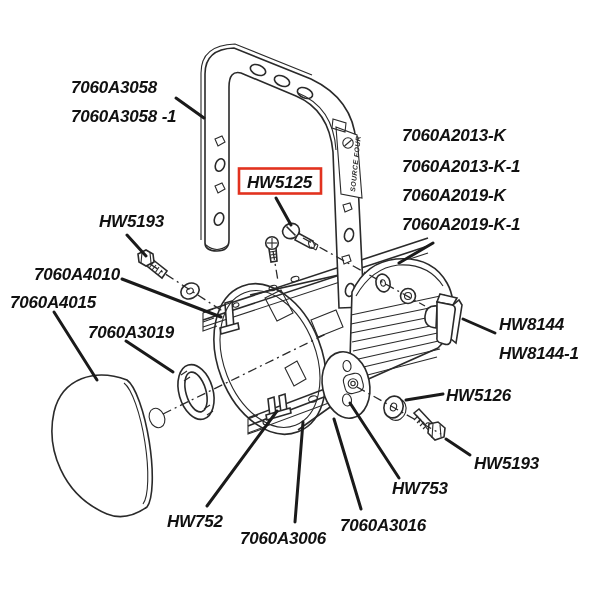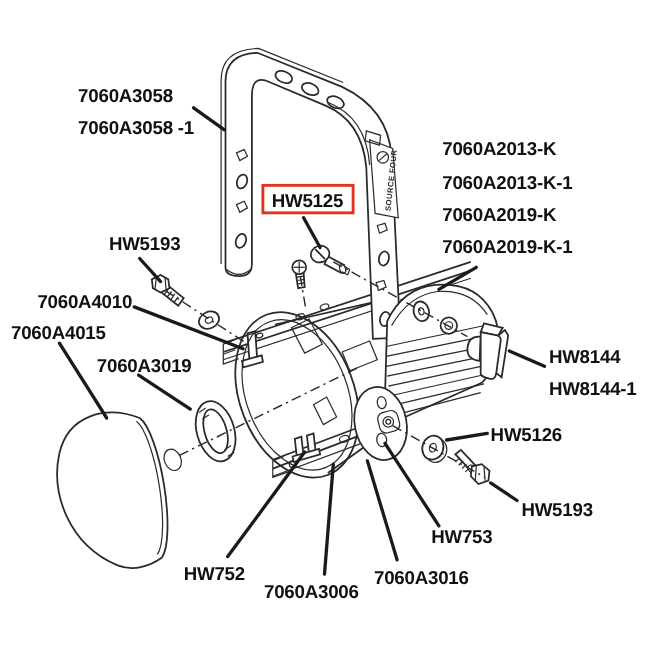--- a/index.html
+++ b/index.html
@@ -1,16 +1,16 @@
 <!DOCTYPE html>
 <html><head>
 <meta charset="utf-8">
 <style>
   html,body{margin:0;padding:0;background:#ffffff;width:600px;height:600px;overflow:hidden;}
-  #stage{position:relative;width:600px;height:600px;background:#fff;}
+  #stage{position:relative;width:600px;height:600px;background:#fff;font-style:italic;}
   svg{display:block;}
   .lbl{font-family:"Liberation Sans","DejaVu Sans",sans-serif;font-weight:bold;font-size:17px;letter-spacing:-0.2px;fill:#111111;}
   .engrave{font-family:"Liberation Sans","DejaVu Sans",sans-serif;font-weight:bold;font-size:7px;letter-spacing:0.4px;fill:#2b2b2b;}
   .ln{stroke:#2a2a2a;stroke-width:1.6;fill:none;}
   .lnthin{stroke:#2a2a2a;stroke-width:1.1;fill:none;}
   .white{fill:#ffffff;}
   .leader{stroke:#1a1a1a;stroke-width:3;stroke-linecap:round;fill:none;}
   .axis{stroke:#2a2a2a;stroke-width:1.3;fill:none;stroke-dasharray:9 4 2 4;}
 </style>
 </head>

